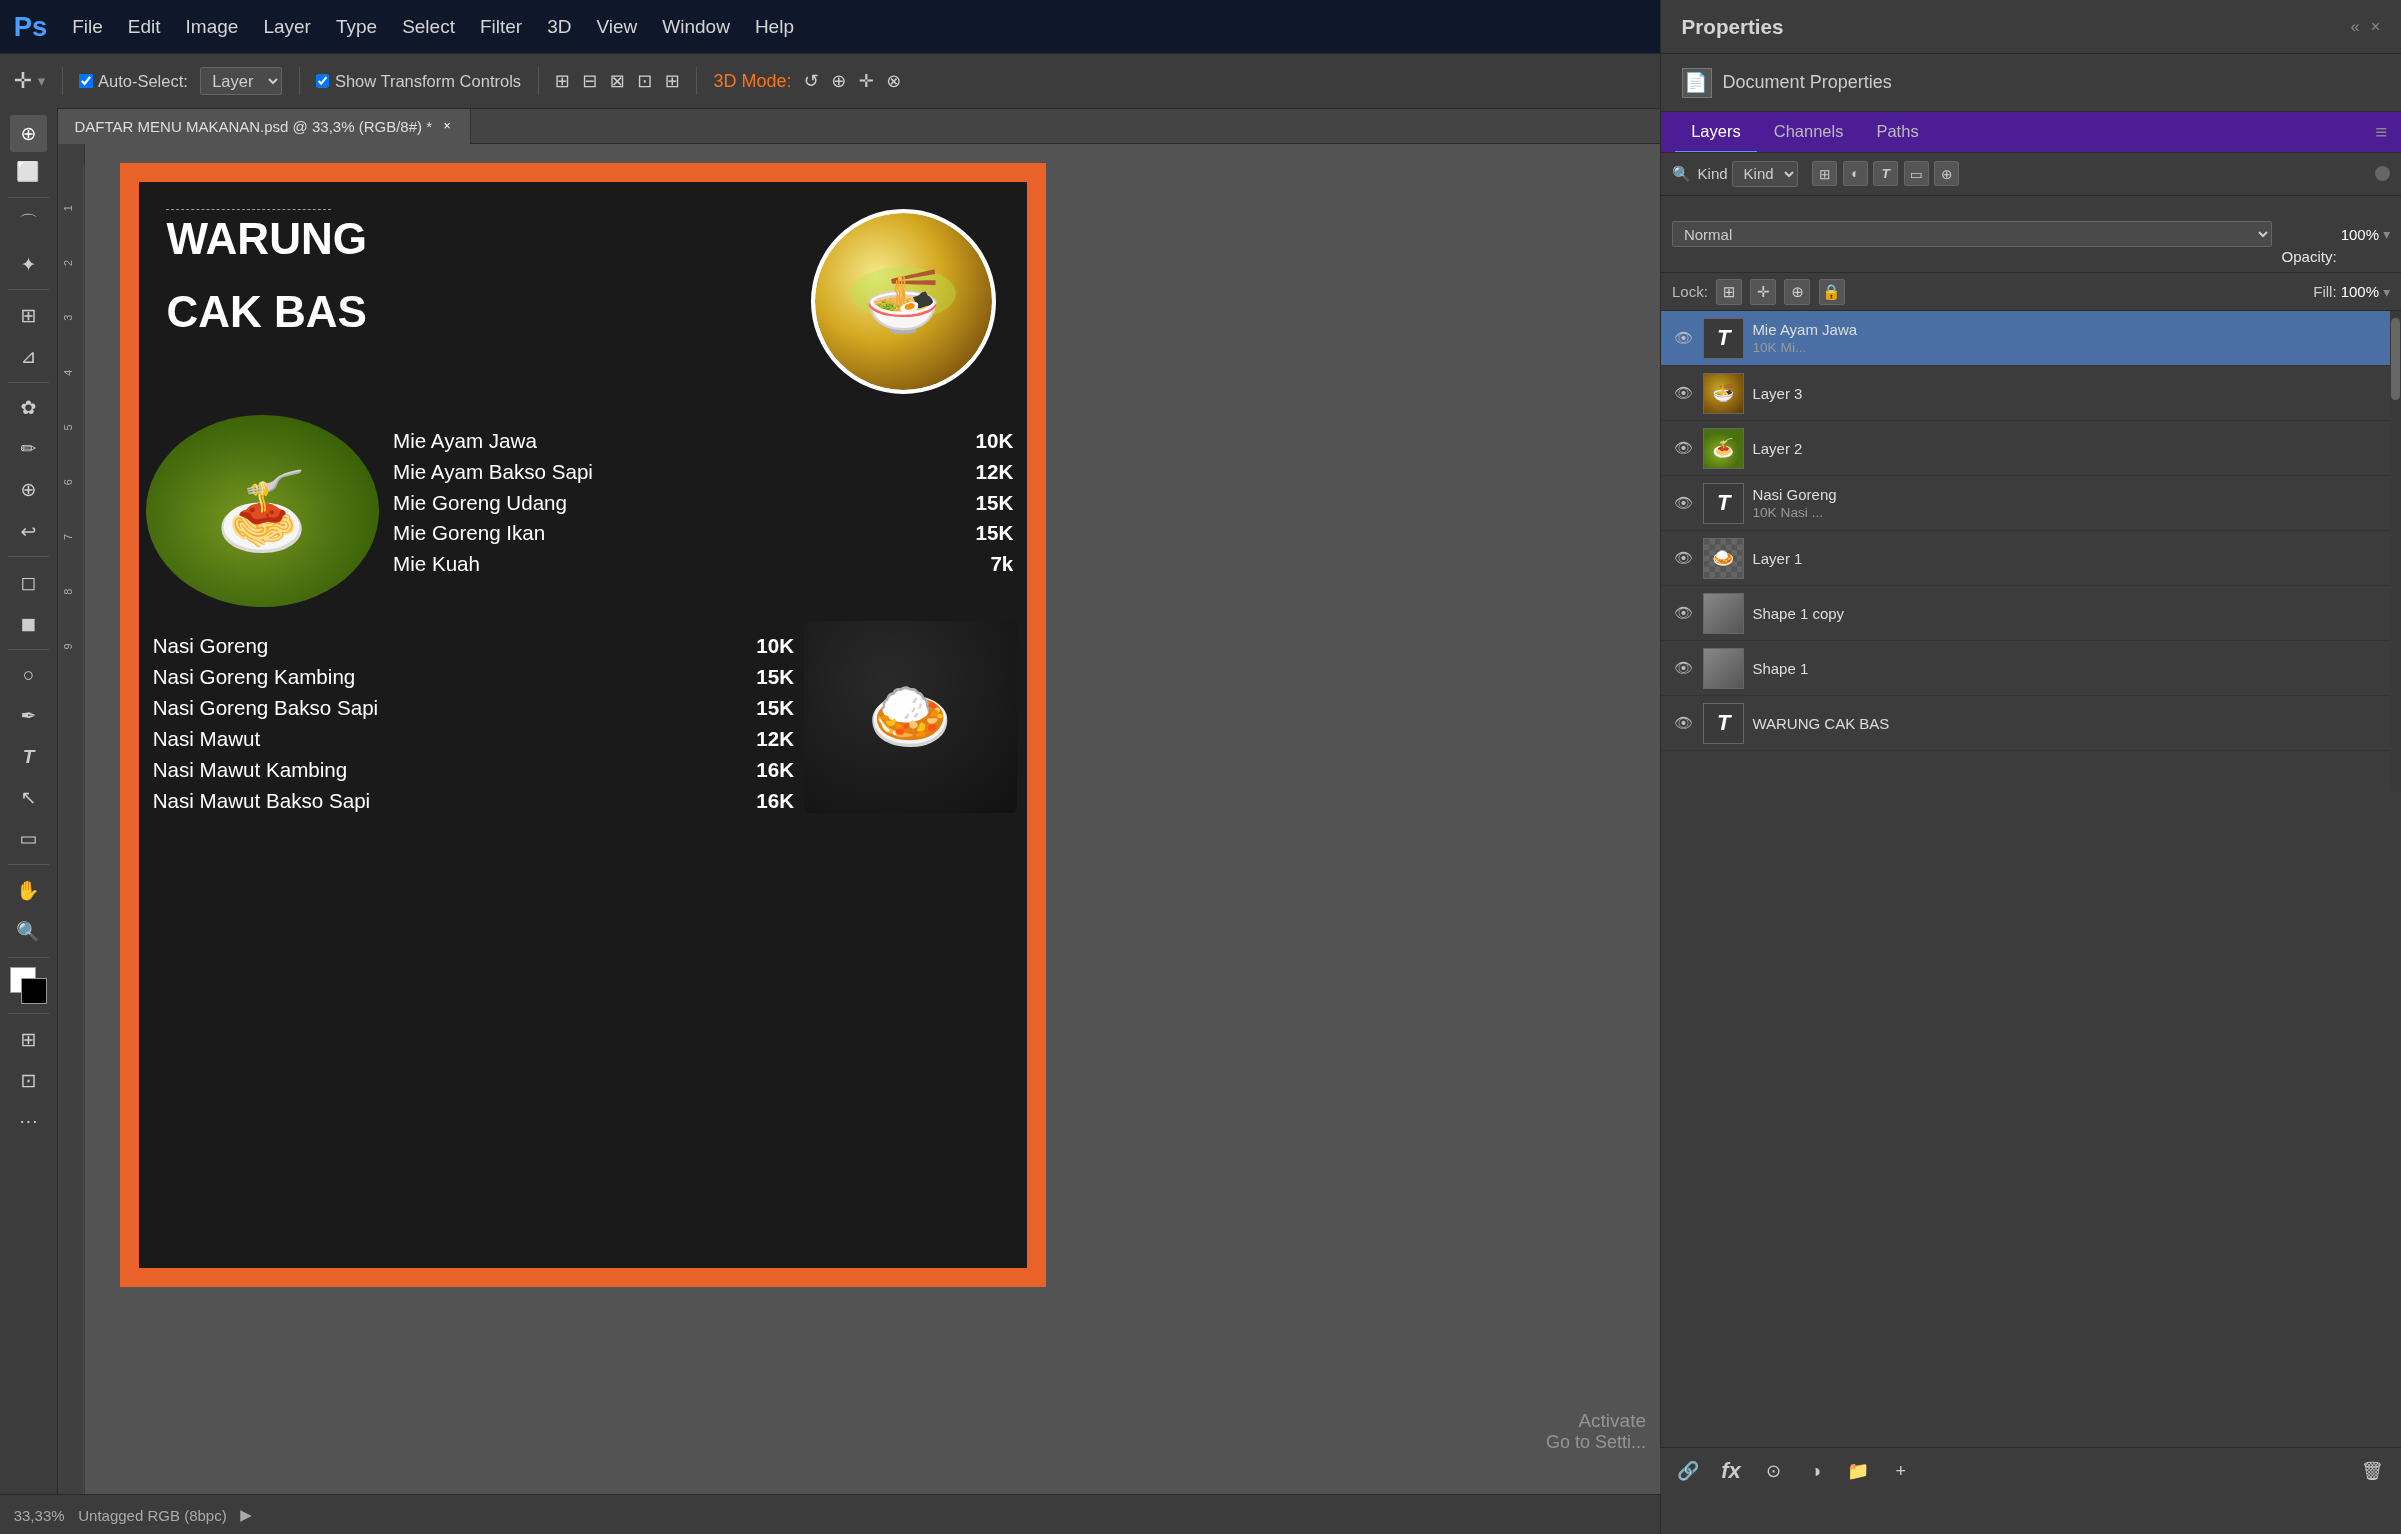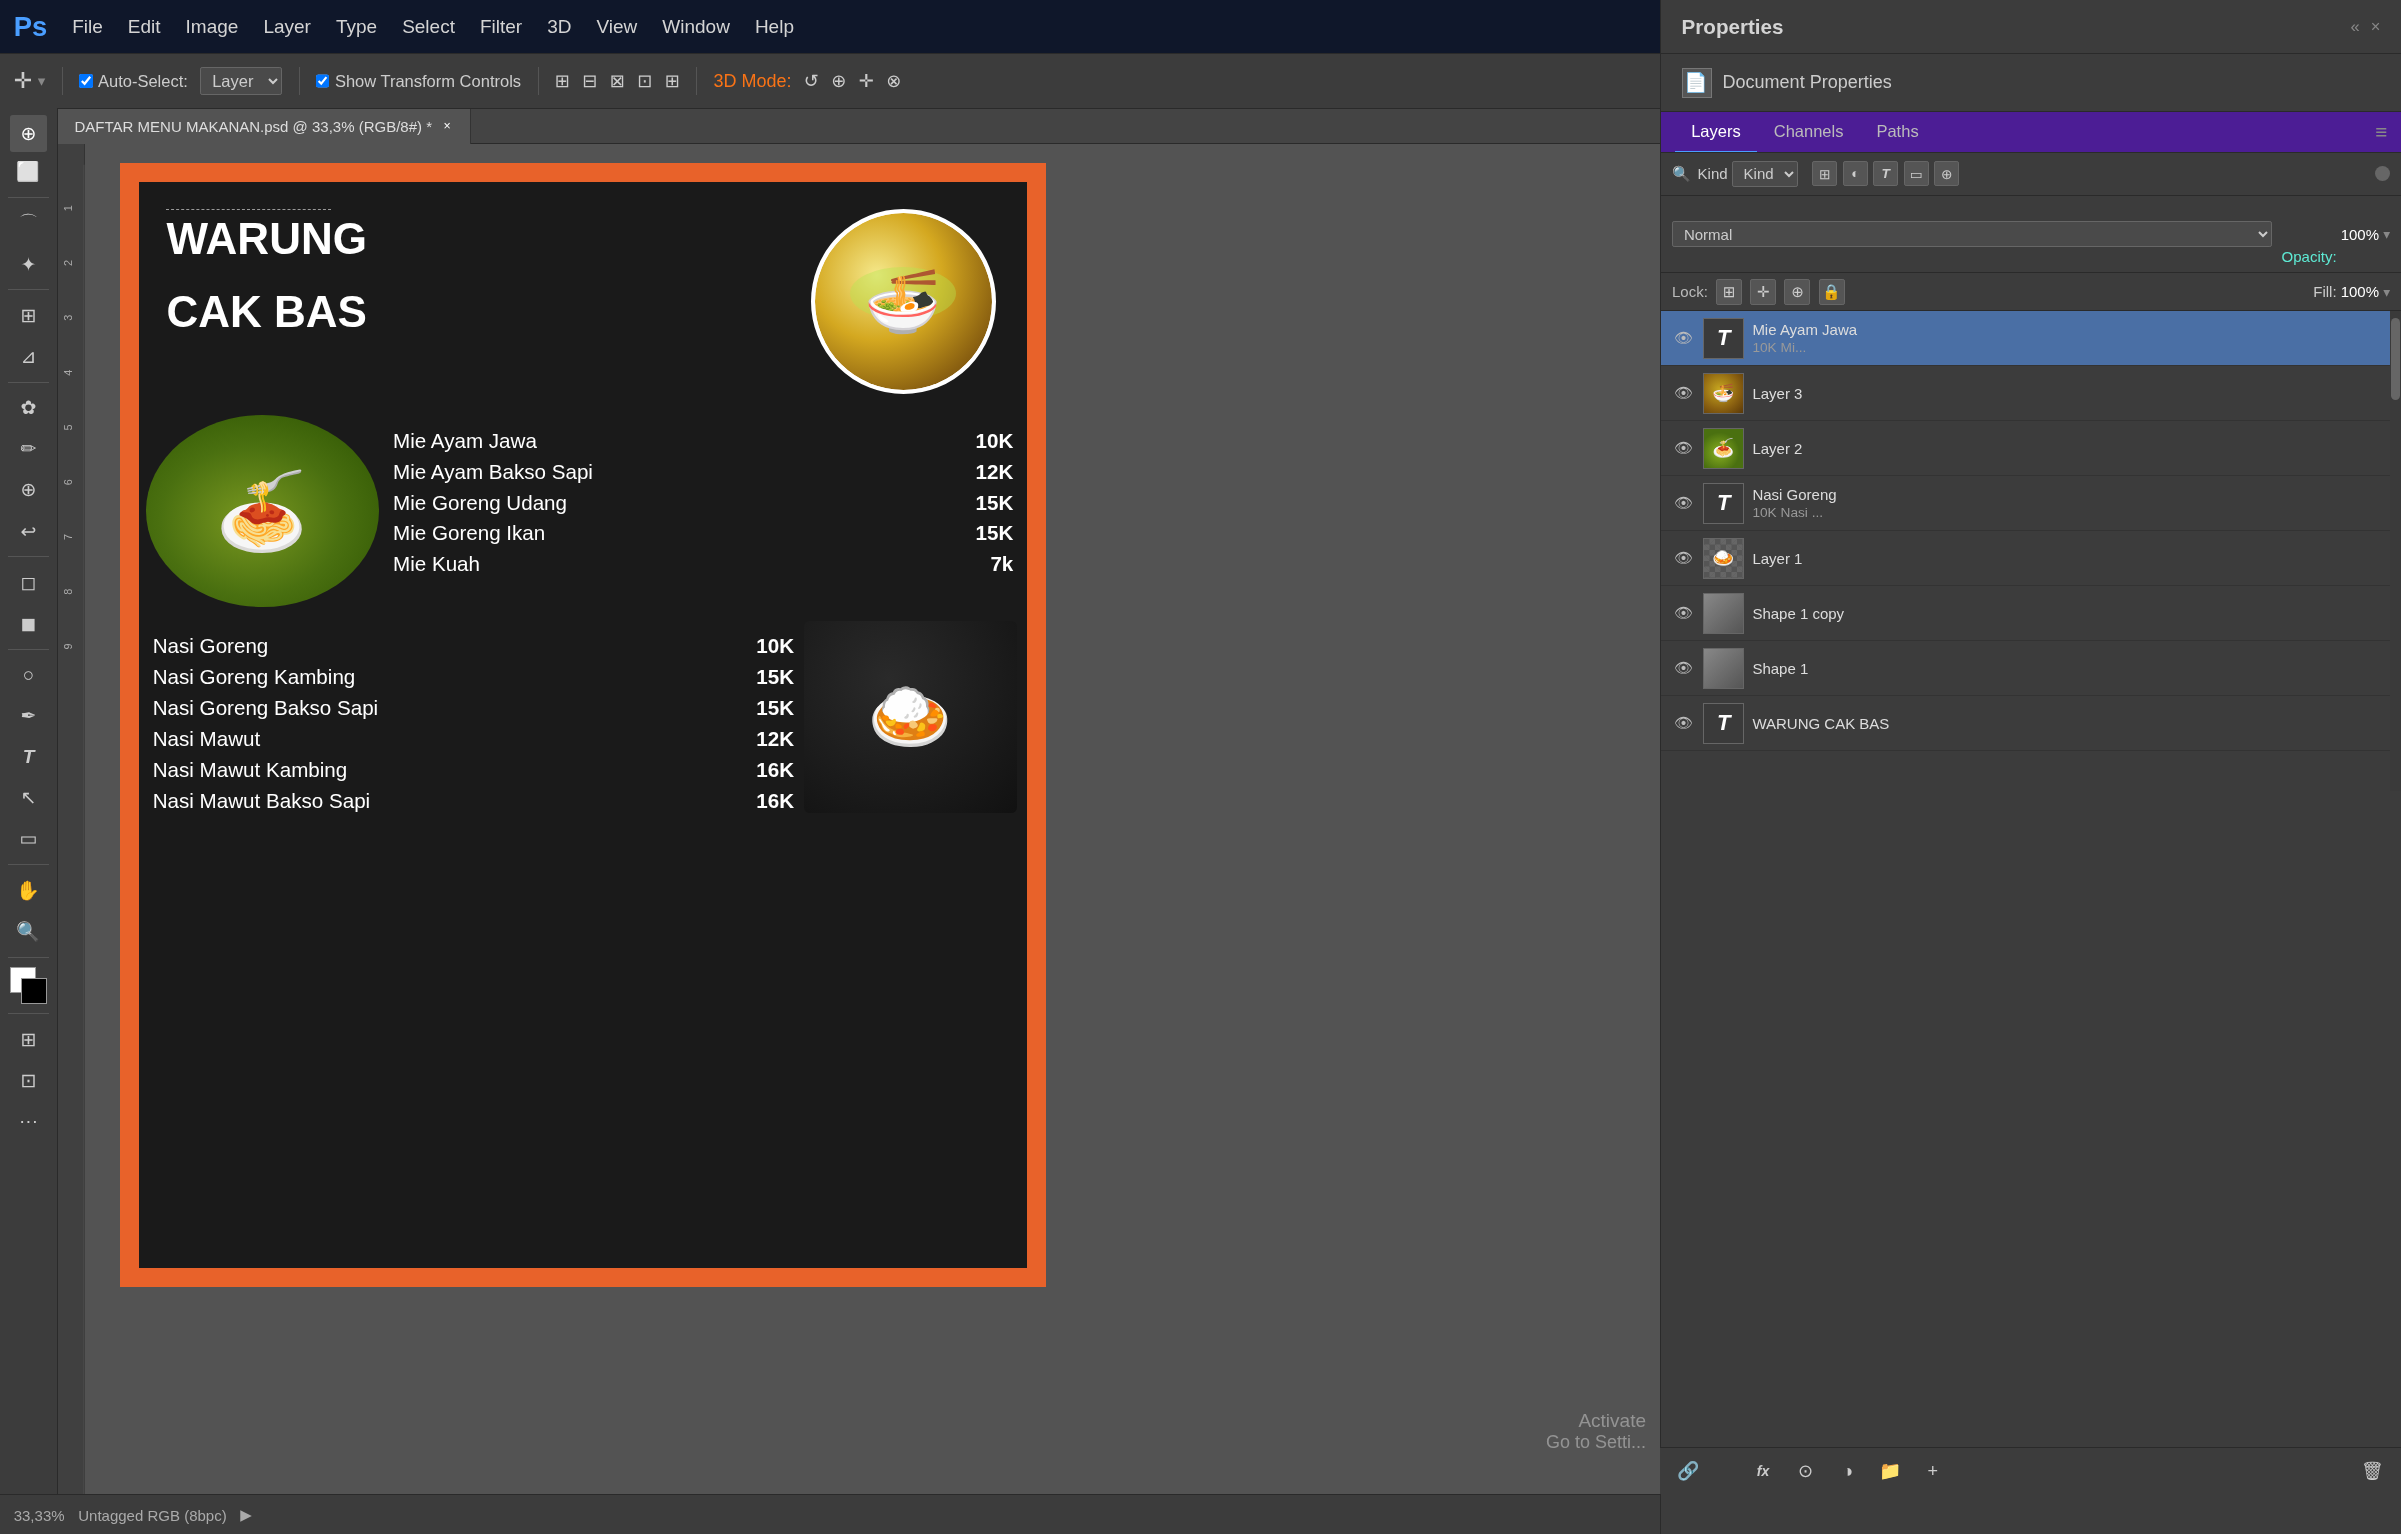--- a/index.html
+++ b/index.html
@@ -346,21 +346,21 @@
 
     
     #layers-controls {
       display: flex;
       align-items: center;
       padding: 6.9px 11px;
       gap: 9.6px;
       border-bottom: 0.7px solid #2a2a2a;
     }
     .layer-control-label {
-      color: #5eead4;
+      color: #e5e5e5;
       font-size: 15px;
       margin-top: 45px;
     }
     .blend-mode-select {
       background: #4a4a4a;
       color: #ccc;
       border: 0.7px solid #666;
       padding: 2.7px 6.9px;
       font-size: 15px;
       border-radius: 2.1px;
@@ -904,21 +904,21 @@
       </div>
     </div>
 
     <div class="layers-scrollbar">
       <div class="layers-scrollbar-thumb"></div>
     </div>
   </div>
 
   <div id="layers-bottom">
     <div class="layer-bottom-btn" title="Link Layers">🔗</div>
-    <div class="layer-bottom-btn" title="Add Layer Style" style="font-style:italic;font-weight:bold;font-size:14px;margin-left:32px;">fx</div>
+    <div class="layer-bottom-btn" title="Add Layer Style" style="font-style:italic;font-weight:bold;font-size:22px;">fx</div>
     <div class="layer-bottom-btn" title="Add Mask">⊙</div>
     <div class="layer-bottom-btn" title="New Adjustment Layer">◑</div>
     <div class="layer-bottom-btn" title="New Group">📁</div>
     <div class="layer-bottom-btn" title="New Layer">+</div>
     <div class="layer-bottom-btn" title="Delete Layer" style="margin-left:auto;">🗑</div>
   </div>
 
 </div>
 
 <div id="status-bar">

